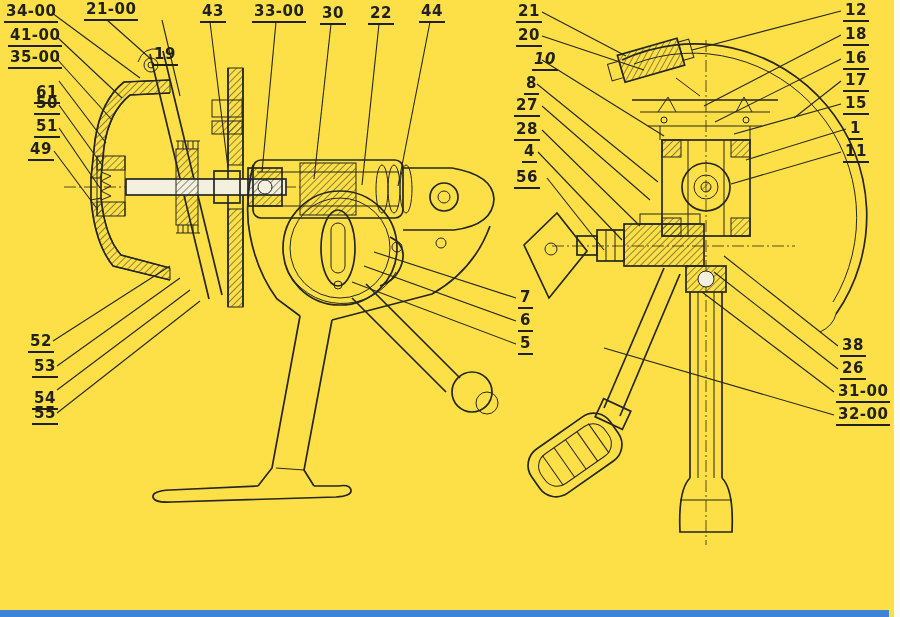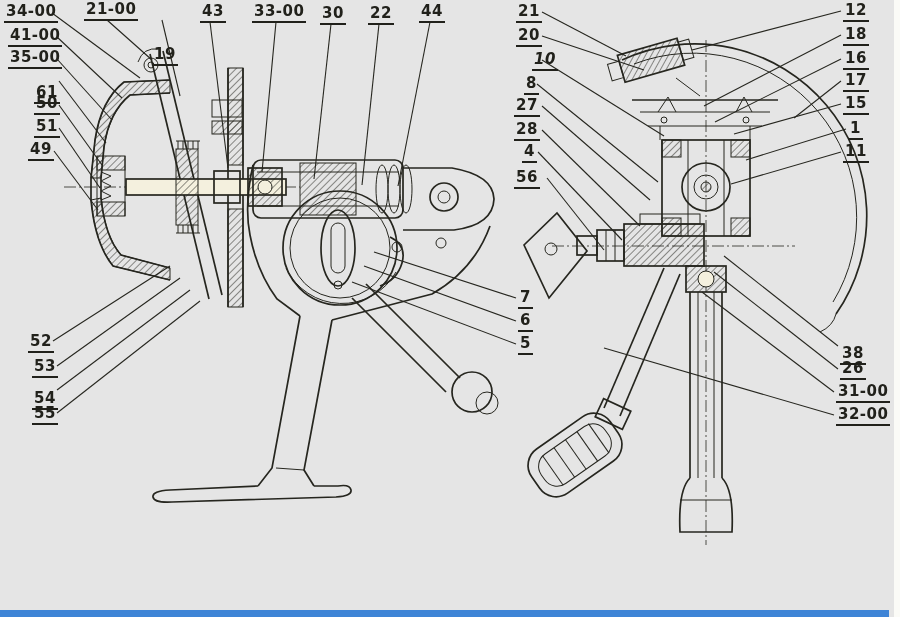--- a/index.html
+++ b/index.html
@@ -1,17 +1,17 @@
 <!DOCTYPE html>
 <html><head>
 <meta charset="utf-8">
 <style>
   * { margin:0; padding:0; box-sizing:border-box; }
   html,body { width:900px; height:617px; font-family:"DejaVu Sans", sans-serif; }
-  .page { position:relative; width:900px; height:617px; background:#e5e5e5; overflow:hidden; }
+  .page { position:relative; width:900px; height:617px; background:#fde047; overflow:hidden; }
   svg.drawing { position:absolute; left:0; top:0; }
   .drawing * { fill:none; stroke:#26261f; stroke-width:1; }
   .drawing .h { fill:url(#hatch); }
   .drawing .bg { fill:#f4f0de; }
   .drawing .ol { stroke-width:1.7; }
   .drawing .cl { stroke-width:0.8; stroke-dasharray:12 3 2 3; }
   .drawing #leader-lines line { stroke-width:1.1; }
   .part-label {
     position:absolute; font-weight:bold; font-size:15px; line-height:17px;
     letter-spacing:0.5px; color:#21211b; border-bottom:2px solid #21211b;
@@ -264,21 +264,21 @@
       <div class="part-label" style="left: 32px; top: 358px;">53</div>
       <div class="part-label" style="left: 32px; top: 390px; text-align: center;">54</div>
       <div class="part-label" style="left: 32px; top: 405px;">55</div>
       <div class="part-label" style="left: 843px; top: 2px;">12</div>
       <div class="part-label" style="left: 843px; top: 26px;">18</div>
       <div class="part-label" style="left: 843px; top: 50px;">16</div>
       <div class="part-label" style="left: 843px; top: 72px;">17</div>
       <div class="part-label" style="left: 843px; top: 95px;">15</div>
       <div class="part-label" style="left: 848px; top: 120px;">1</div>
       <div class="part-label" style="left: 843px; top: 143px;">11</div>
-      <div class="part-label" style="left: 840px; top: 337px; margin-top: 8px;">38</div>
+      <div class="part-label" style="left: 840px; top: 337px;">38</div>
       <div class="part-label" style="left: 840px; top: 360px;">26</div>
       <div class="part-label" style="left: 836px; top: 383px;">31-00</div>
       <div class="part-label" style="left: 836px; top: 406px;">32-00</div>
     </div>
 
   <div class="caption">
   </div>
 
   <div class="edge-white"></div>
   <div class="bottom-bar"></div>

